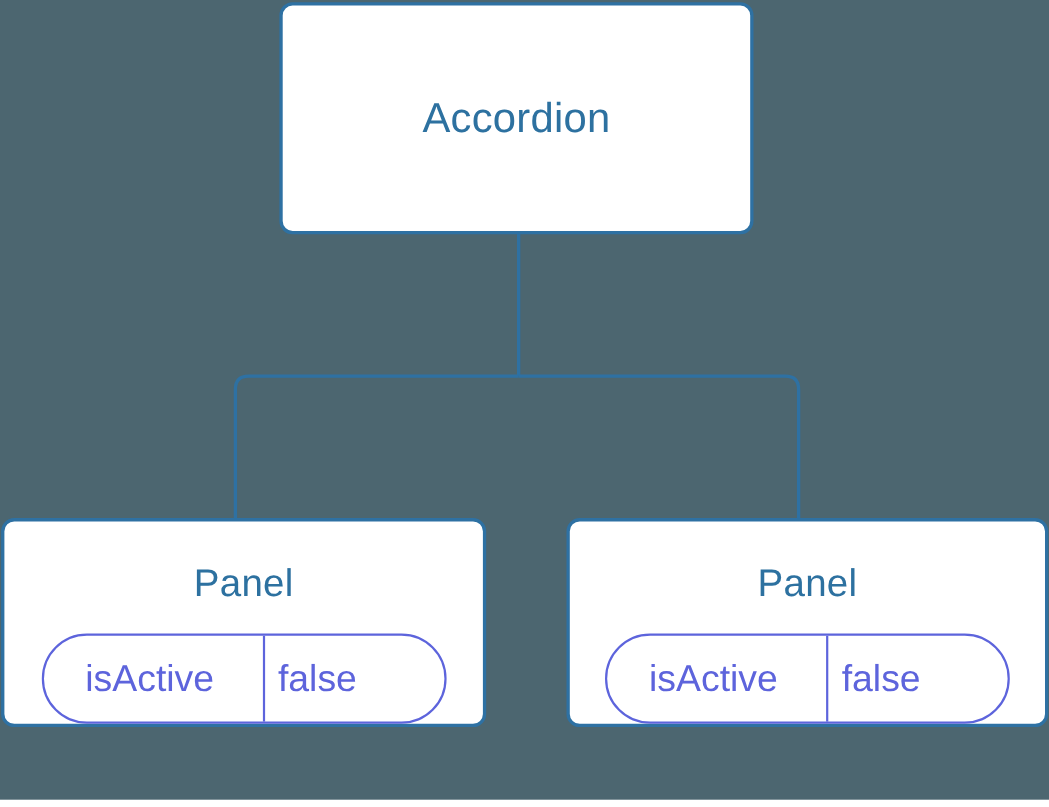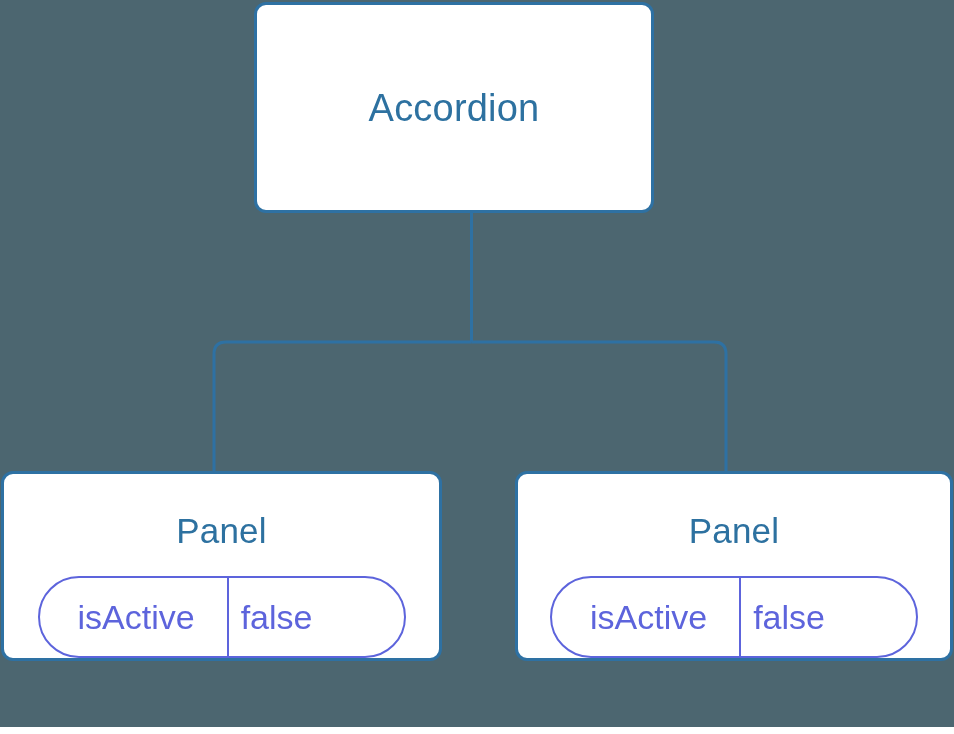--- a/index.html
+++ b/index.html
@@ -53,21 +53,21 @@
     border-radius: 12px;
     display: flex;
     flex-direction: column;
     align-items: center;
     z-index: 2;
   }
 
   .node-root {
     left: 254px;
     top: 2px;
-    width: 400px;
+    width: 431px;
     height: 211px;
     justify-content: center;
   }
 
   .node-child {
     height: 190px;
     padding-top: 39px;
   }
 
   .node-child-left {
@@ -114,21 +114,21 @@
     align-items: center;
     justify-content: center;
     color: #5d64dc;
     font-size: 34px;
     line-height: 1;
     white-space: nowrap;
     box-sizing: border-box;
   }
 
   .pill-key {
-    padding: 0 32px 0 38px;
+    padding: 0 44px 0 38px;
     border-right: 2px solid #5d64dc;
     text-align: center;
   }
 
   .pill-value {
     padding: 0 38px 0 12px;
   }
 
   .pill-left  { width: 368px; }
   .pill-right { width: 368px; }

